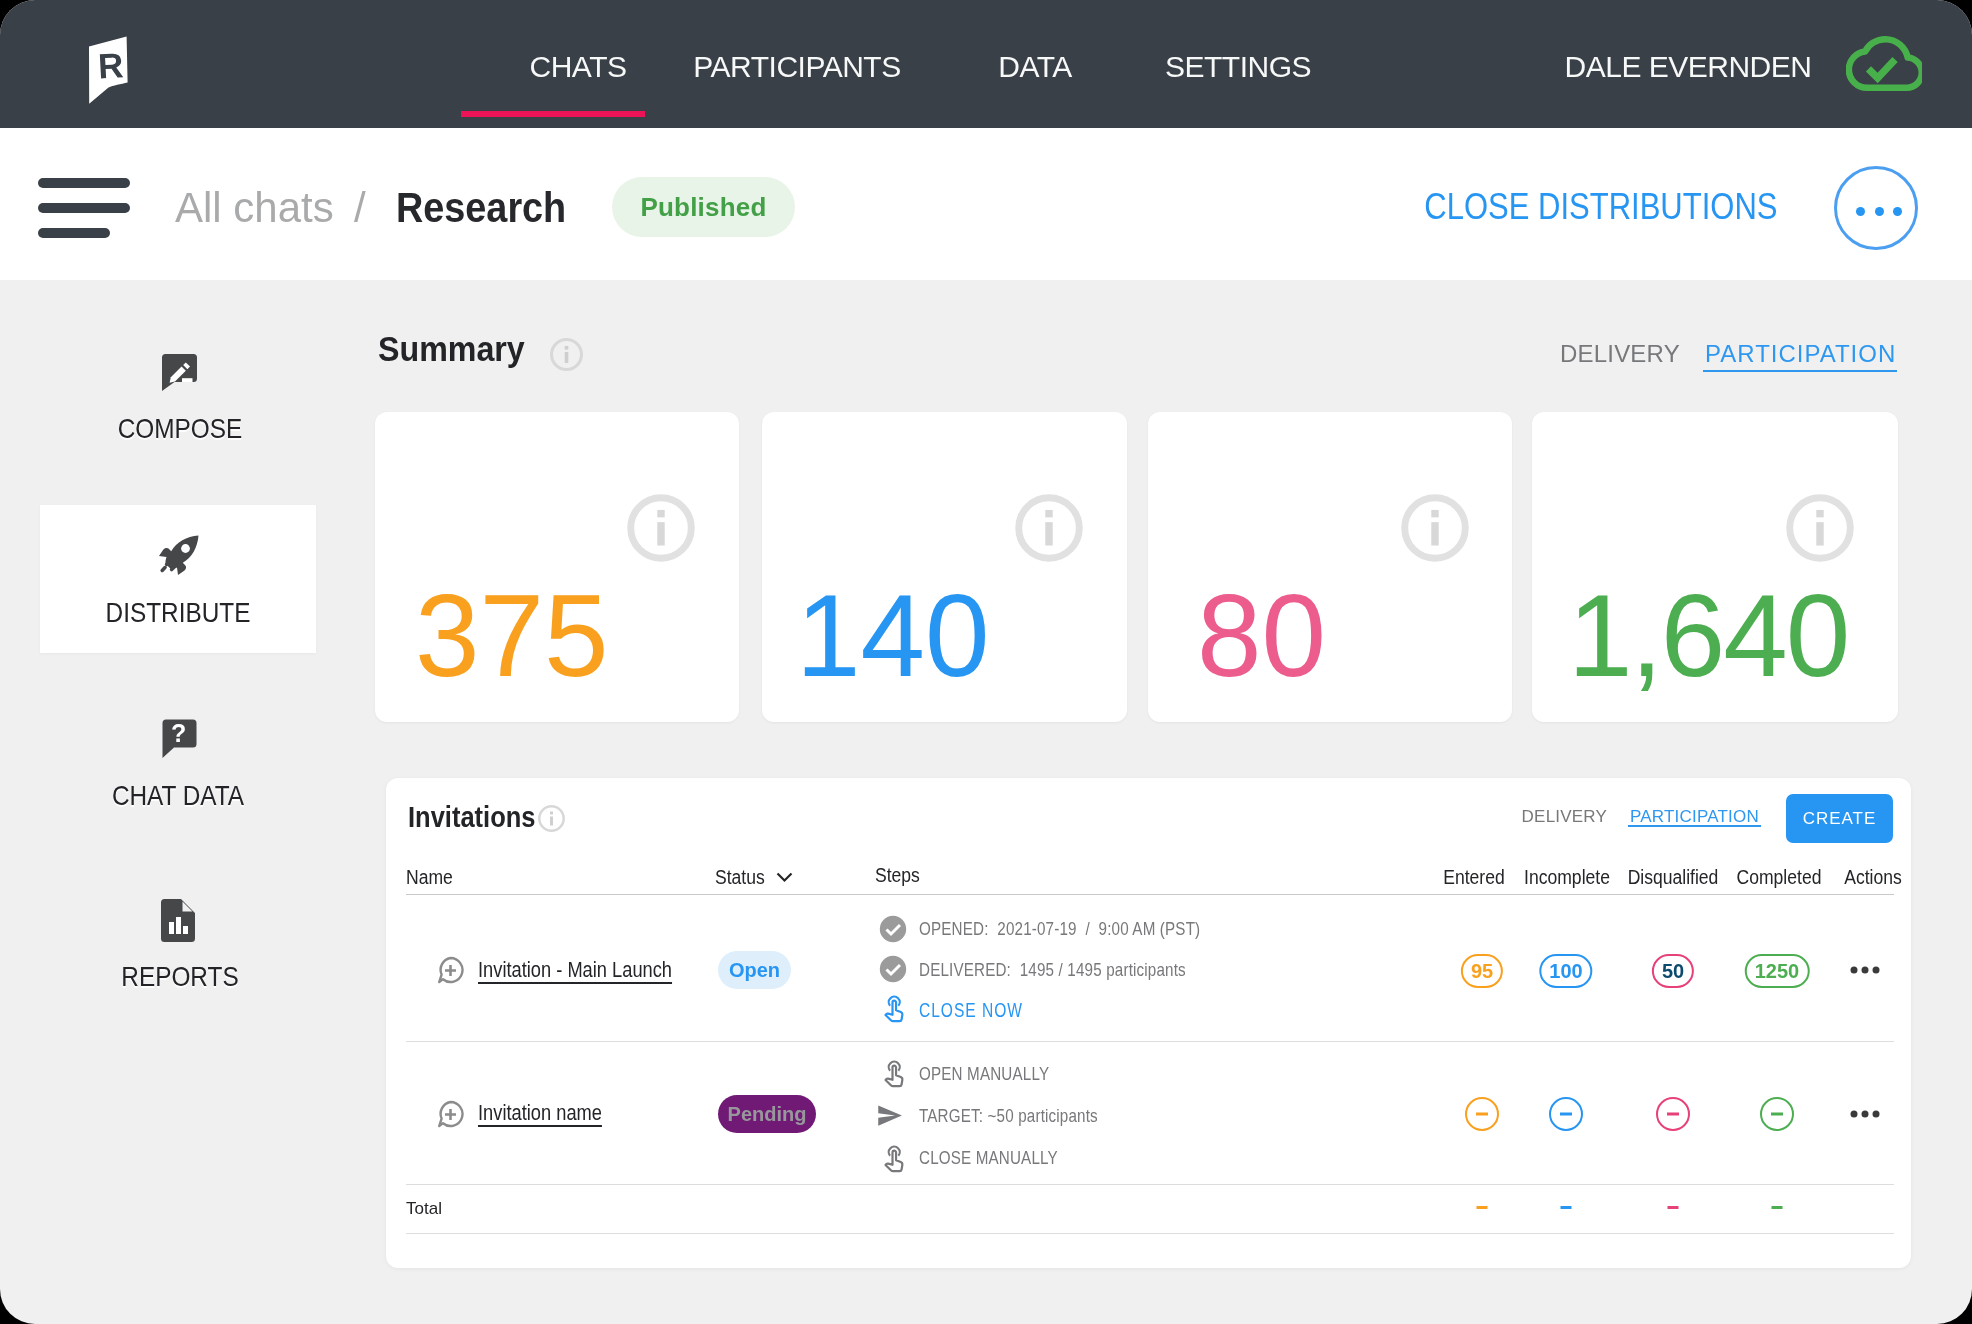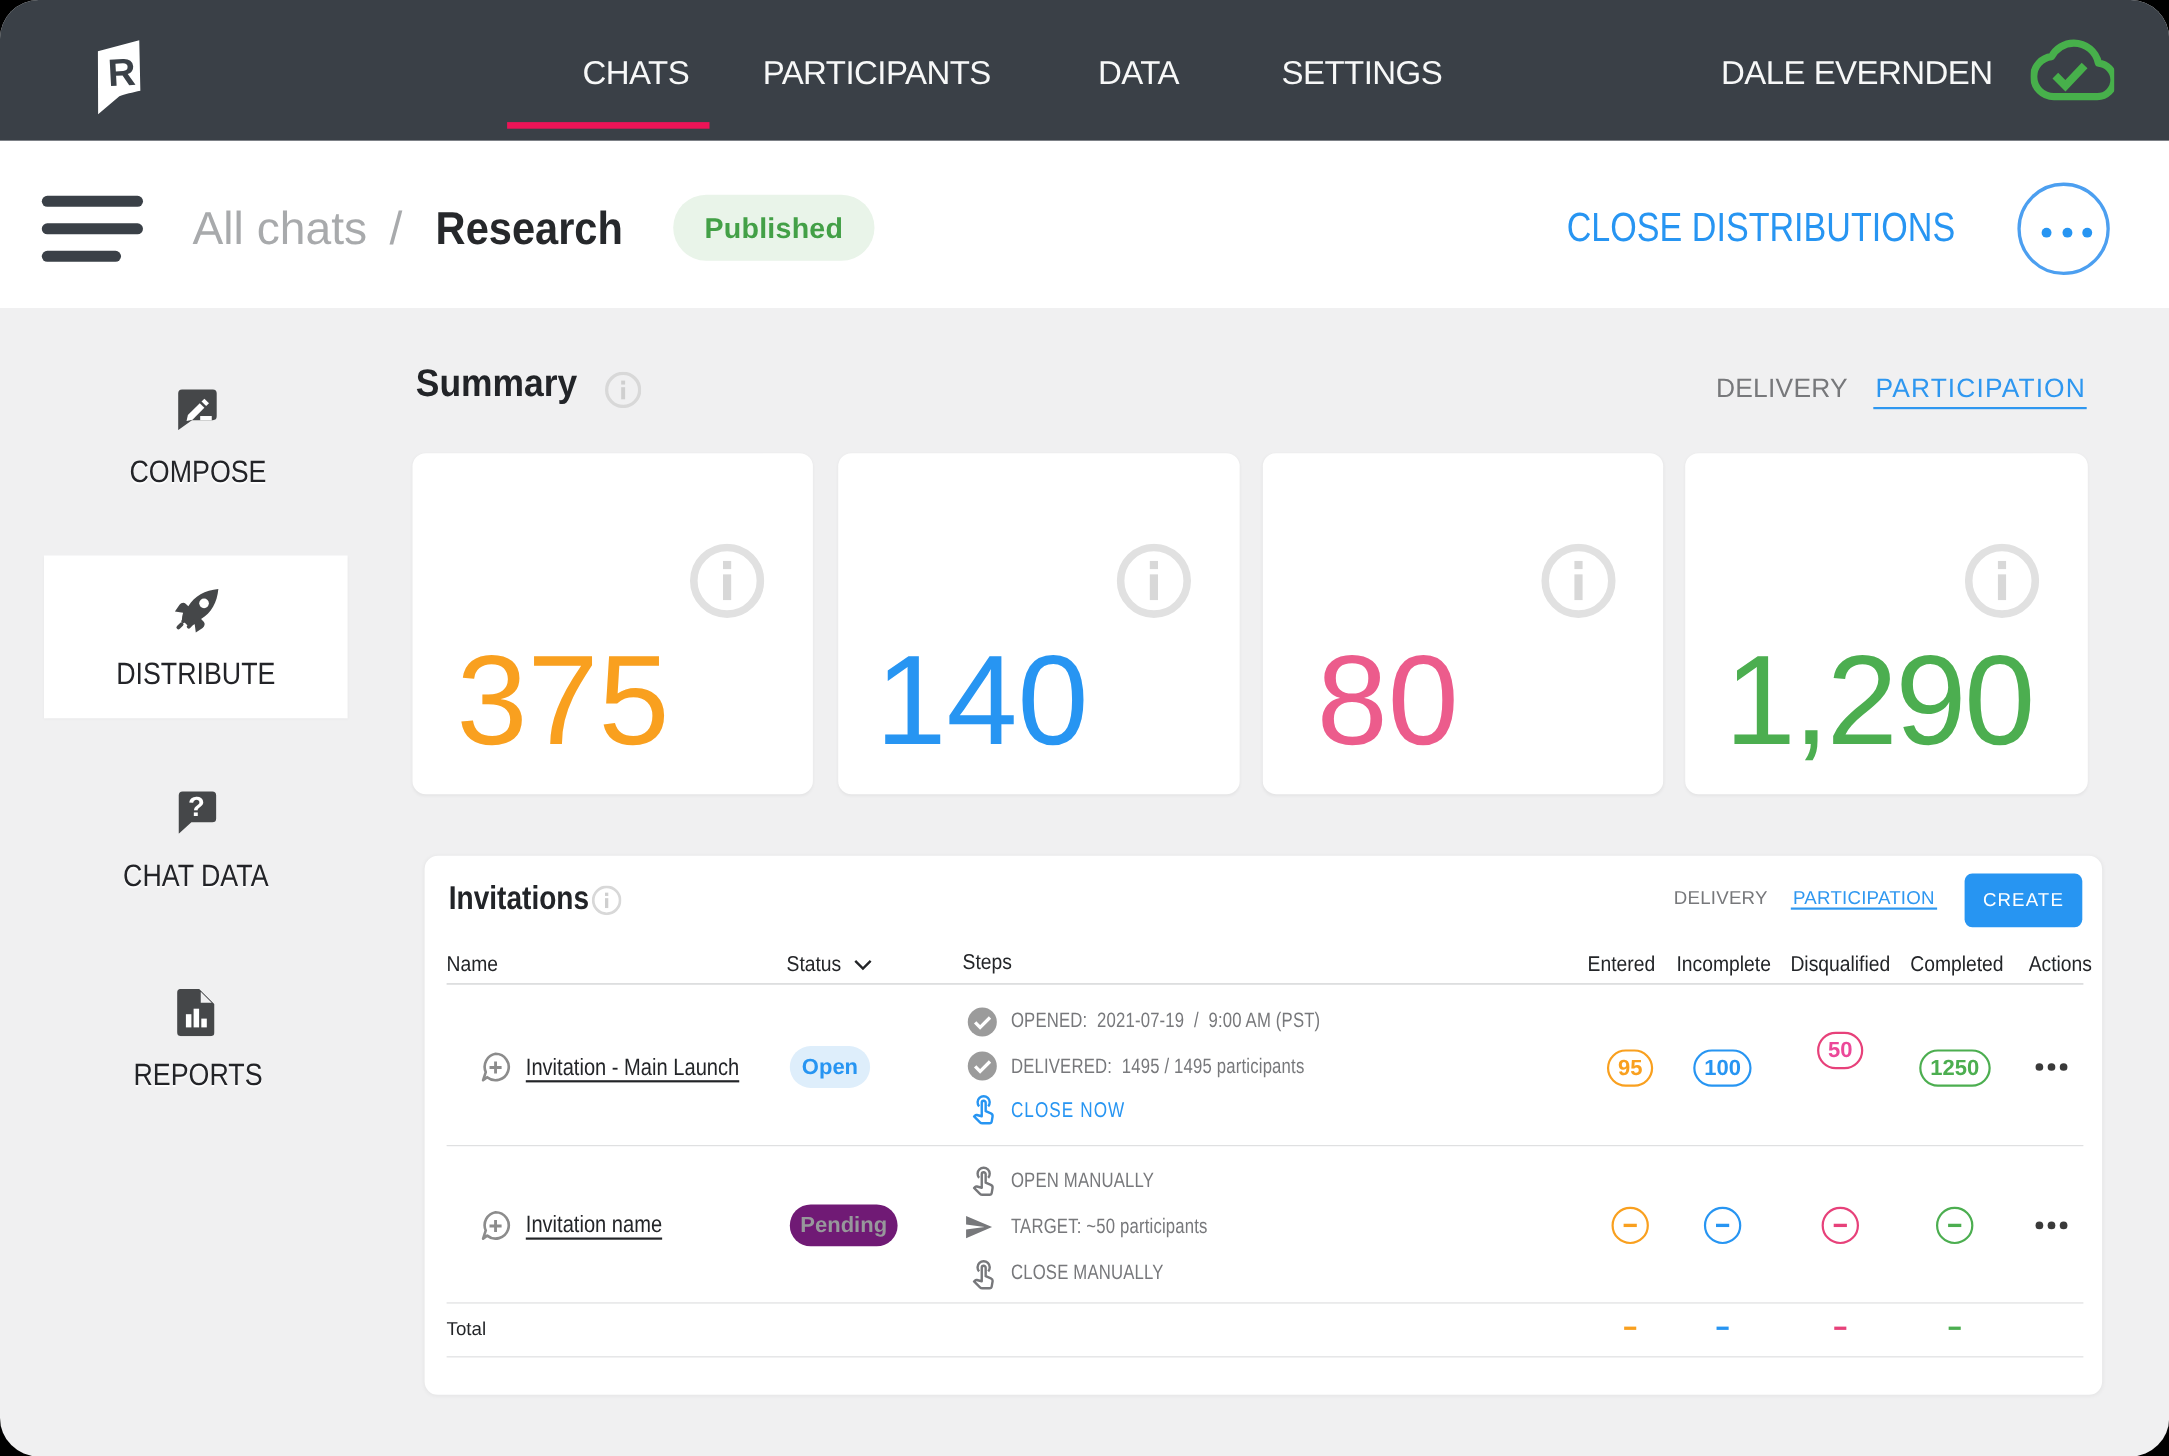--- a/index.html
+++ b/index.html
@@ -125,21 +125,21 @@
   <span class="toggle1" style="position:absolute;top:340px;left:1705px;color:#2E97F0;">PARTICIPATION</span>
   <div style="position:absolute;left:1703px;top:370px;width:194px;height:2px;background:#2E97F0;"></div>
 
   <div class="card" style="left:375px;width:364px;"></div>
   <div class="card" style="left:762px;width:365px;"></div>
   <div class="card" style="left:1148px;width:364px;"></div>
   <div class="card" style="left:1532px;width:366px;"></div>
   <span class="bignum" style="left:415px;top:569px;color:#F9A01F;">375</span>
   <span class="bignum" style="left:796px;top:569px;color:#2795F2;">140</span>
   <span class="bignum" style="left:1197px;top:569px;color:#EC5C8C;">80</span>
-  <span class="bignum" style="left:1568px;top:569px;letter-spacing:-2px;color:#4CAE50;">1,290</span>
+  <span class="bignum" style="left:1568px;top:569px;letter-spacing:-2px;color:#4CAE50;">1,640</span>
   <svg class="abs" style="left:627px;top:494px" width="68" height="68" viewBox="0 0 64 64">
     <circle cx="32" cy="32" r="28.5" fill="none" stroke="#E1E1E1" stroke-width="6.5"></circle>
     <rect x="28.5" y="15" width="7" height="7" fill="#D8D8D8"></rect>
       <rect x="28.5" y="26.5" width="7" height="22" fill="#D8D8D8"></rect>
   </svg>
   <svg class="abs" style="left:1015px;top:494px" width="68" height="68" viewBox="0 0 64 64">
     <circle cx="32" cy="32" r="28.5" fill="none" stroke="#E1E1E1" stroke-width="6.5"></circle>
     <rect x="28.5" y="15" width="7" height="7" fill="#D8D8D8"></rect>
       <rect x="28.5" y="26.5" width="7" height="22" fill="#D8D8D8"></rect>
   </svg>
@@ -195,21 +195,21 @@
         <path d="M7.5 14.5 l4.5 4.5 L21 10" fill="none" stroke="#fff" stroke-width="3"></path>
     </svg>
     <span class="steptext" style="top:191.5px;">DELIVERED:&nbsp; 1495 / 1495 participants</span>
     <svg class="abs" style="left:494px;top:217px" width="28" height="31" viewBox="0 0 24 27">
       <path d="M8.6 9.4 A4.8 4.8 0 1 1 15.8 9.4" fill="none" stroke="#2795F2" stroke-width="1.9"></path>
       <path d="M10.7 12 V6.5 a1.55 1.55 0 0 1 3.1 0 V13.2 l4.1 1.7 a2.3 2.3 0 0 1 1.35 2.5 l-.65 3.9 a1.8 1.8 0 0 1 -1.8 1.5 h-5.6 a2.7 2.7 0 0 1 -1.9 -.8 L4.6 17.4 l.75-.75 a1.6 1.6 0 0 1 1.5 -.4 l3.85 1 z" fill="none" stroke="#2795F2" stroke-width="1.9" stroke-linejoin="round"></path>
     </svg>
     <span class="steptext" style="top:232px;color:#2795F2;letter-spacing:1.2px;font-size:19.5px;">CLOSE NOW</span>
     <span class="npill" style="left:1096px;top:176px;color:#F9A01F;border-color:#F9A01F;">95</span>
     <span class="npill" style="left:1180px;top:176px;color:#2795F2;border-color:#2795F2;">100</span>
-    <span class="npill" style="left:1287px;top:160px;color:#ec4899;border-color:#E7417A;">50</span>
+    <span class="npill" style="left:1287px;top:176px;color:#0c4a6e;border-color:#E7417A;">50</span>
     <span class="npill" style="left:1391px;top:176px;color:#4CAE50;border-color:#4CAE50;text-align:right;">1250</span>
     <div class="ddd" style="left:1479px;top:192px;">
         <i></i>
         <i></i>
         <i></i>
       </div>
     <div class="pline" style="top:263px;"></div>
 
     <svg class="abs" style="left:50px;top:322px" width="29" height="29" viewBox="0 0 29 29">
       <path d="M14.5 2 a12 12 0 1 1 -7.6 21.3 L3.2 26 L5.6 18.6 A12 12 0 0 1 14.5 2 z" fill="none" stroke="#8C8C8C" stroke-width="2.4" stroke-linejoin="round"></path>

